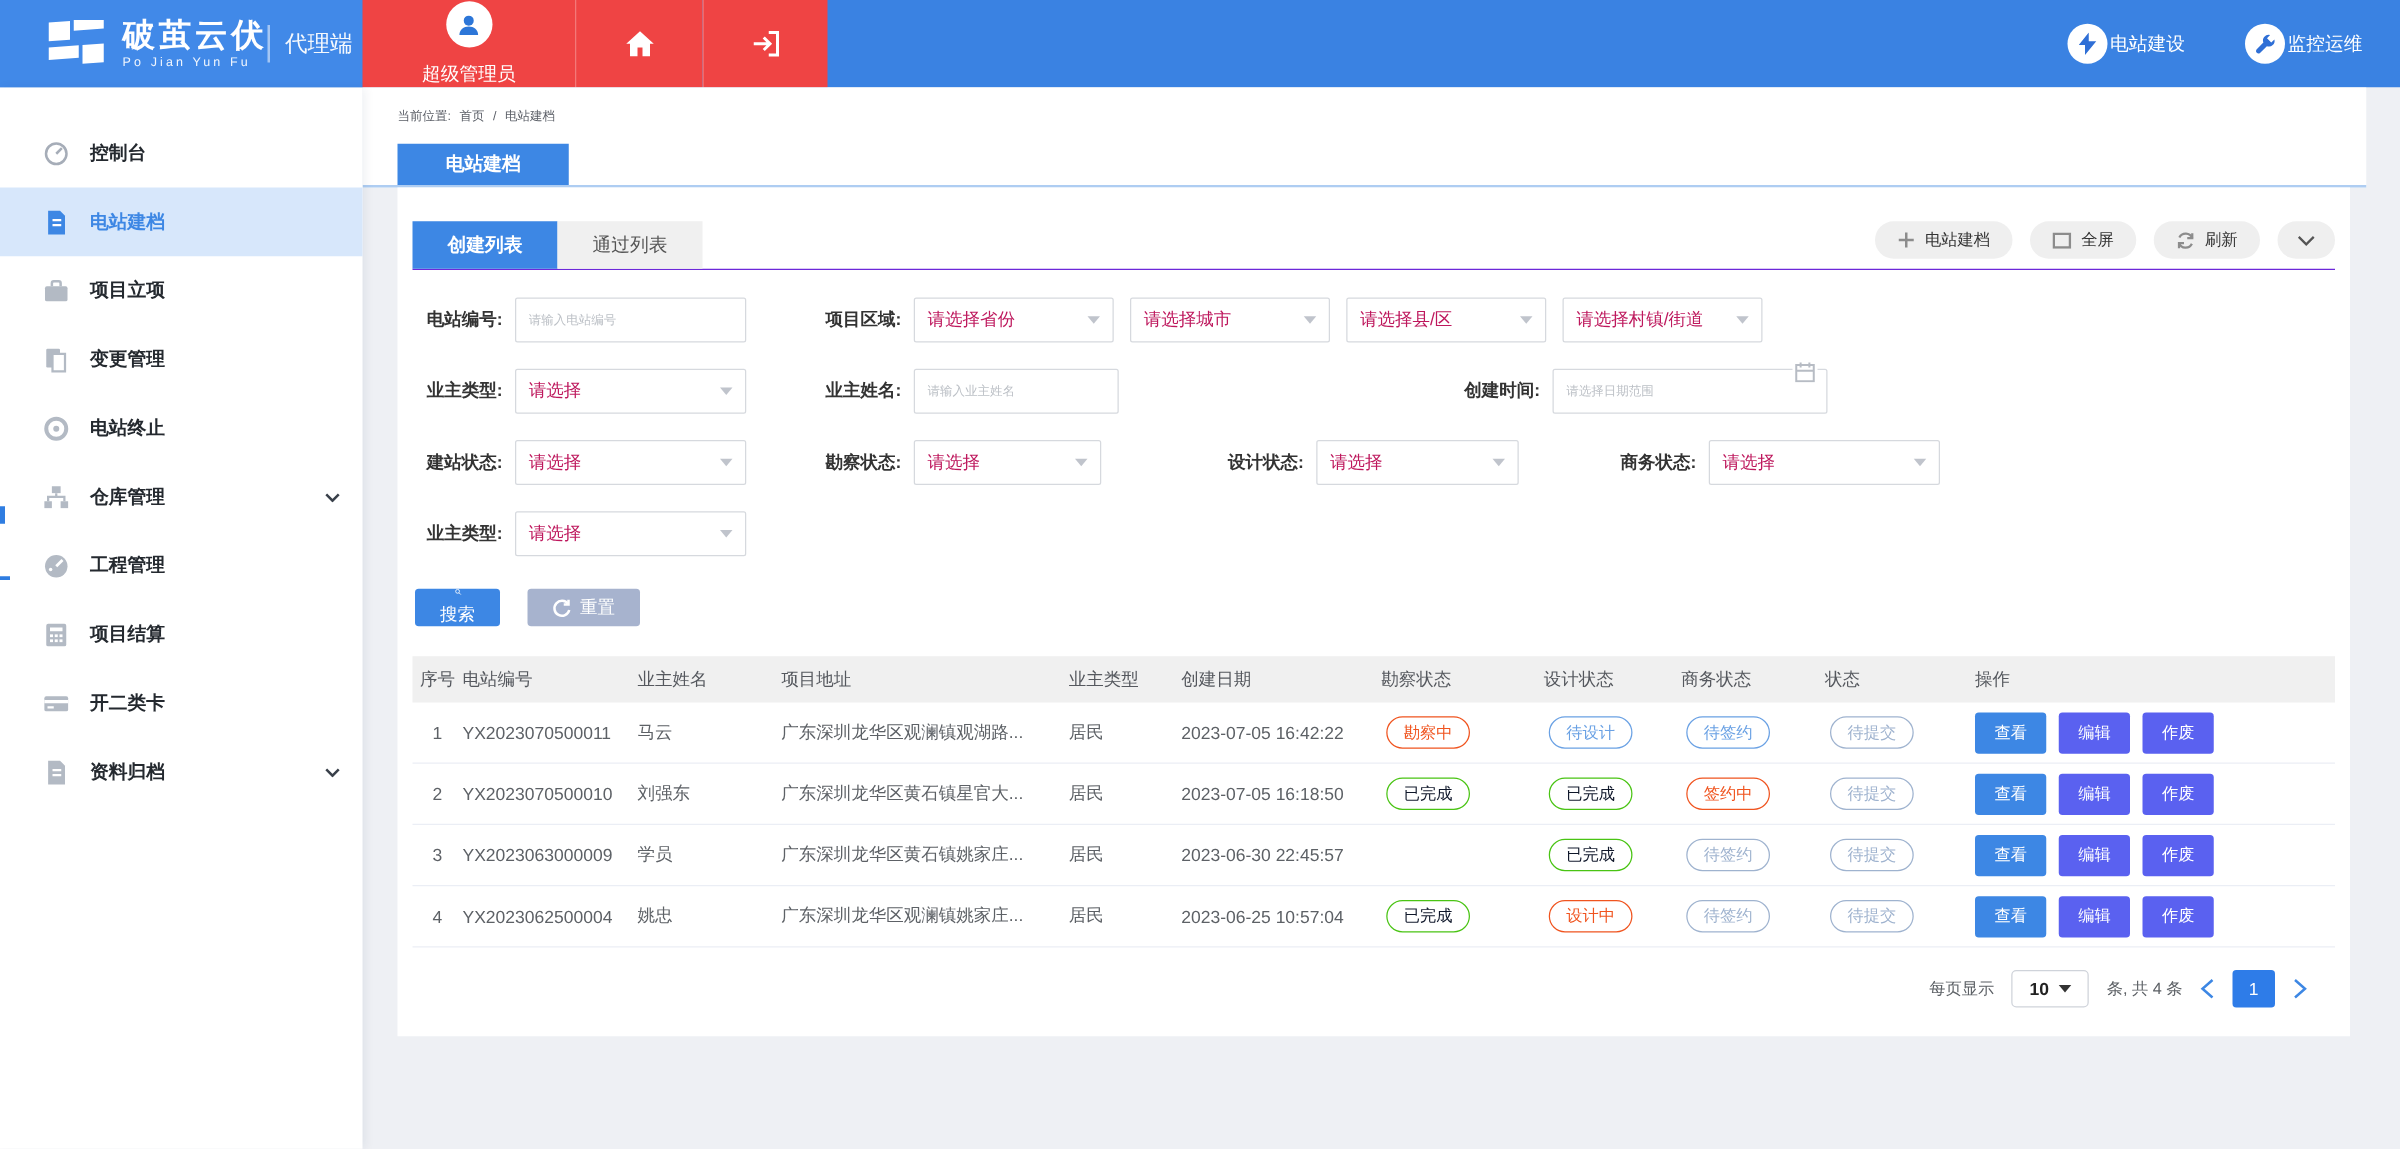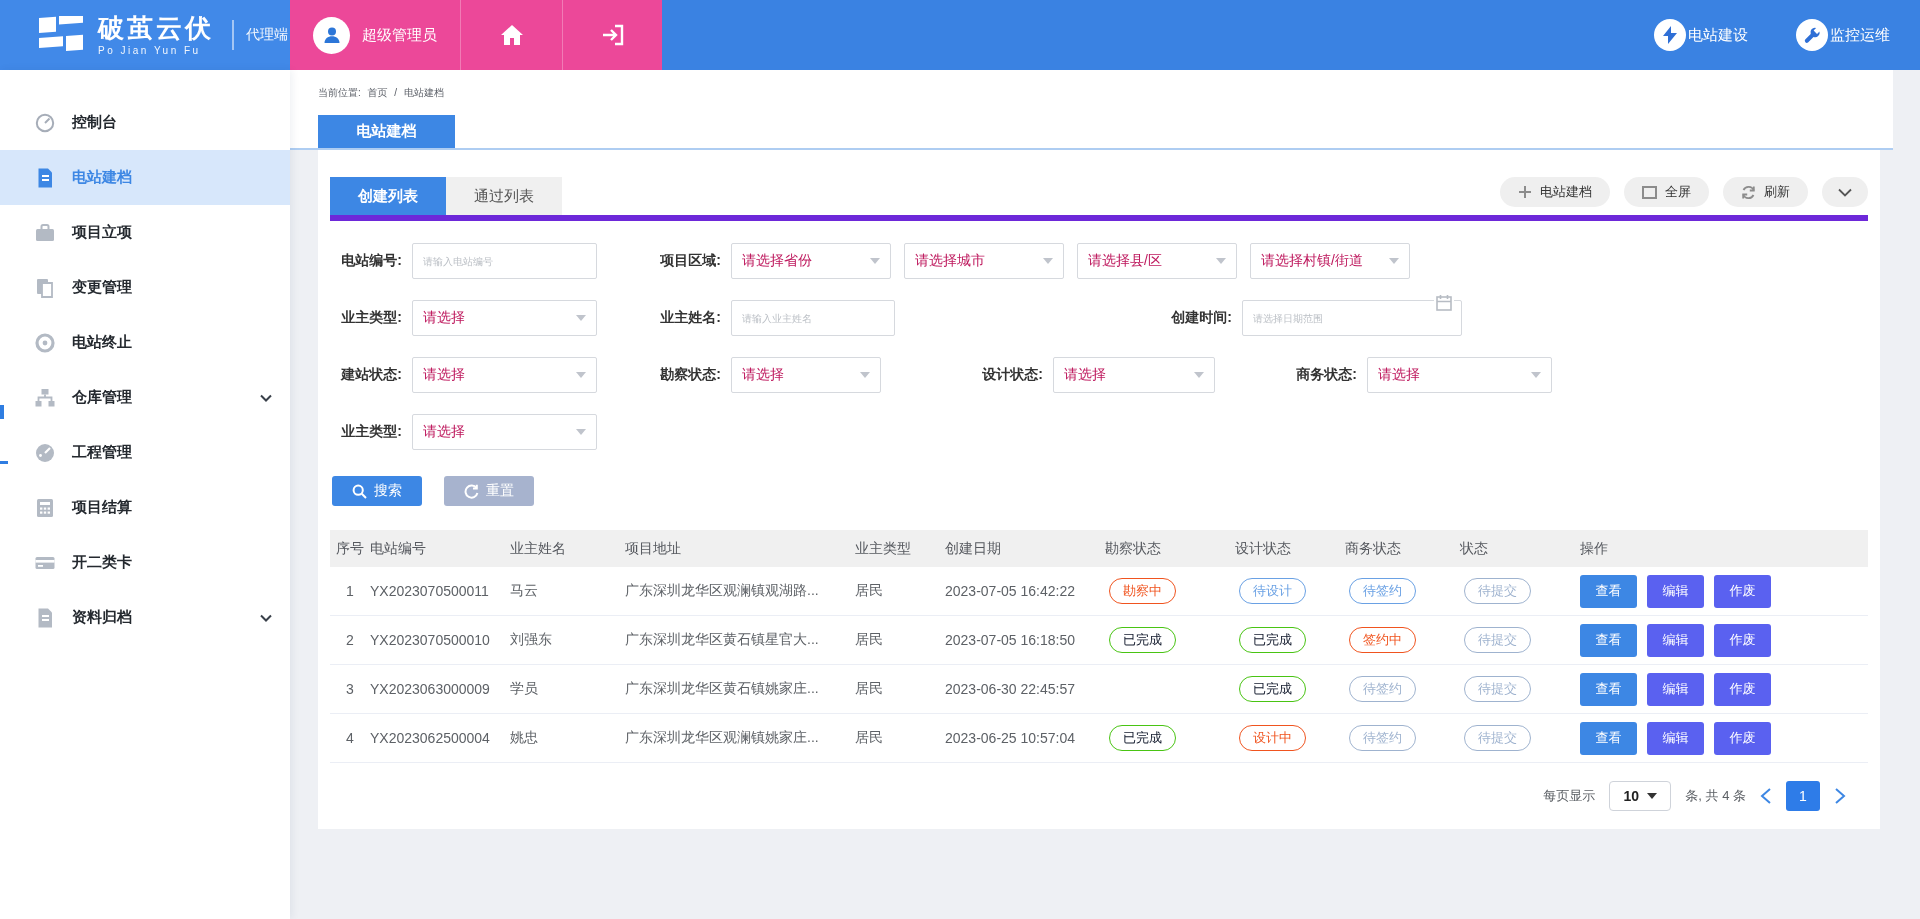--- a/index.html
+++ b/index.html
@@ -7,23 +7,23 @@
   font-family:"Liberation Sans","DejaVu Sans",sans-serif; background:#eef0f4; }
 
 
 .header { position:absolute; top:0; left:0; width:1920px; height:70px;
   background:#3a82e2; display:flex; align-items:stretch; color:#fff; }
 .logo-block { width:290px; background:#4189e8; display:flex; align-items:center; padding-left:38px; }
 .logo-mark { width:46px; height:38px; margin-right:14px; flex:none; }
 .logo-texts { line-height:1; }
 .logo-title { font-size:26px; font-weight:bold; letter-spacing:3px; }
 .logo-sub { font-size:10px; letter-spacing:2.5px; margin-top:5px; opacity:.92; }
-.portal { display:flex; align-items:center; font-size:14px; margin-left:18px;
+.portal { display:flex; align-items:center; font-size:18px; margin-left:0;
   border-left:2px solid rgba(255,255,255,.55); padding-left:12px; height:30px; opacity:.95;}
-.hseg { background:#ec4899; display:flex; align-items:center; justify-content:center; cursor:pointer; }
+.hseg { background:#ef4444; display:flex; align-items:center; justify-content:center; cursor:pointer;flex-direction:column; }
 .hseg + .hseg { border-left:1px solid rgba(255,255,255,.28); }
 .seg-user { width:170px; gap:12px; }
 .seg-home { width:102px; }
 .seg-logout { width:100px; }
 .avatar { width:37px; height:37px; border-radius:50%; background:#fff;
   display:flex; align-items:center; justify-content:center; flex:none; }
 .user-name { font-size:15px; }
 .header-right { margin-left:auto; display:flex; align-items:center; gap:48px; padding-right:30px; }
 .hnav { display:flex; align-items:center; gap:2px; font-size:15px; cursor:pointer; }
 .hnav-circle { width:32px; height:32px; border-radius:50%; background:#fff;
@@ -45,21 +45,21 @@
 .topstrip { background:#fff; height:80px; margin-right:27px; padding-left:28px;
   position:relative; border-bottom:2px solid #aecdf2; }
 .breadcrumb { padding-top:16px; font-size:10px; color:#5a5e66; }
 .breadcrumb span { margin-right:4px; }
 .page-tab { position:absolute; left:28px; bottom:0; width:137px; height:33px; background:#3d87e4;
   color:#fff; font-size:15px; font-weight:bold; display:flex; align-items:center; justify-content:center; cursor:pointer; }
 
 .card { background:#fff; margin:0 40px 0 28px; height:679px; padding:0 12px; position:relative; }
 
 
-.toolbar { display:flex; align-items:center; padding-top:27px; border-bottom:6px solid #6d28d9; }
+.toolbar { display:flex; align-items:center; padding-top:27px; border-bottom:1px solid #6d28d9; }
 .list-tab { width:116px; height:38px; display:flex; align-items:center; justify-content:center;
   font-size:15px; cursor:pointer; background:#f0f0f0; color:#555; }
 .list-tab.active { background:#3d87e4; color:#fff; font-weight:bold; }
 .toolbar-actions { margin-left:auto; display:flex; gap:14px; align-items:center; padding-bottom:8px; }
 .pill { height:30px; border-radius:15px; background:#efefef; border:none; display:flex;
   align-items:center; gap:8px; padding:0 18px; font-size:13px; color:#333; cursor:pointer;
   font-family:inherit; }
 .pill svg { flex:none; }
 
 
@@ -72,21 +72,21 @@
 .finput::placeholder { color:#bcc0c6; }
 .fsel { height:36px; border:1px solid #d6d9de; border-radius:2px; background:#fff;
   display:flex; align-items:center; padding:0 10px; font-size:14px; color:#be185d; cursor:pointer; }
 .fsel .caret { margin-left:auto; width:0; height:0; border-left:5px solid transparent;
   border-right:5px solid transparent; border-top:6px solid #c0c4cc; }
 .datebox { position:relative; }
 .datebox .cal { position:absolute; right:8px; top:-6px; background:#fff; padding:0 2px; }
 .btnrow { display:flex; gap:22px; margin-top:26px; padding-left:2px; }
 .btn { height:30px; border:none; border-radius:3px; color:#fff; font-size:14px; font-family:inherit;
   display:flex; align-items:center; gap:7px; padding:0 20px; cursor:pointer; }
-.btn-search { background:#3d87e4; }
+.btn-search { background:#3d87e4;flex-direction:column; }
 .btn-reset { background:#a7b3ce; }
 
 
 .tbl { margin-top:24px; font-size:14px; color:#5d6166; }
 .trow { display:flex; align-items:center; }
 .thead { background:#f0f0f0; height:37px; color:#55585e; }
 .tbody-row { height:49px; border-bottom:1px solid #ebeef5; }
 .c1{width:40px; text-align:center;} .c2{width:140px;} .c3{width:115px;} .c4{width:230px; white-space:nowrap; overflow:hidden;}
 .c5{width:90px;} .c6{width:160px;} .c7{width:130px;} .c8{width:110px;} .c9{width:115px;} .c10{width:120px;}
 .c11{flex:1; display:flex; gap:10px; align-items:center;}

